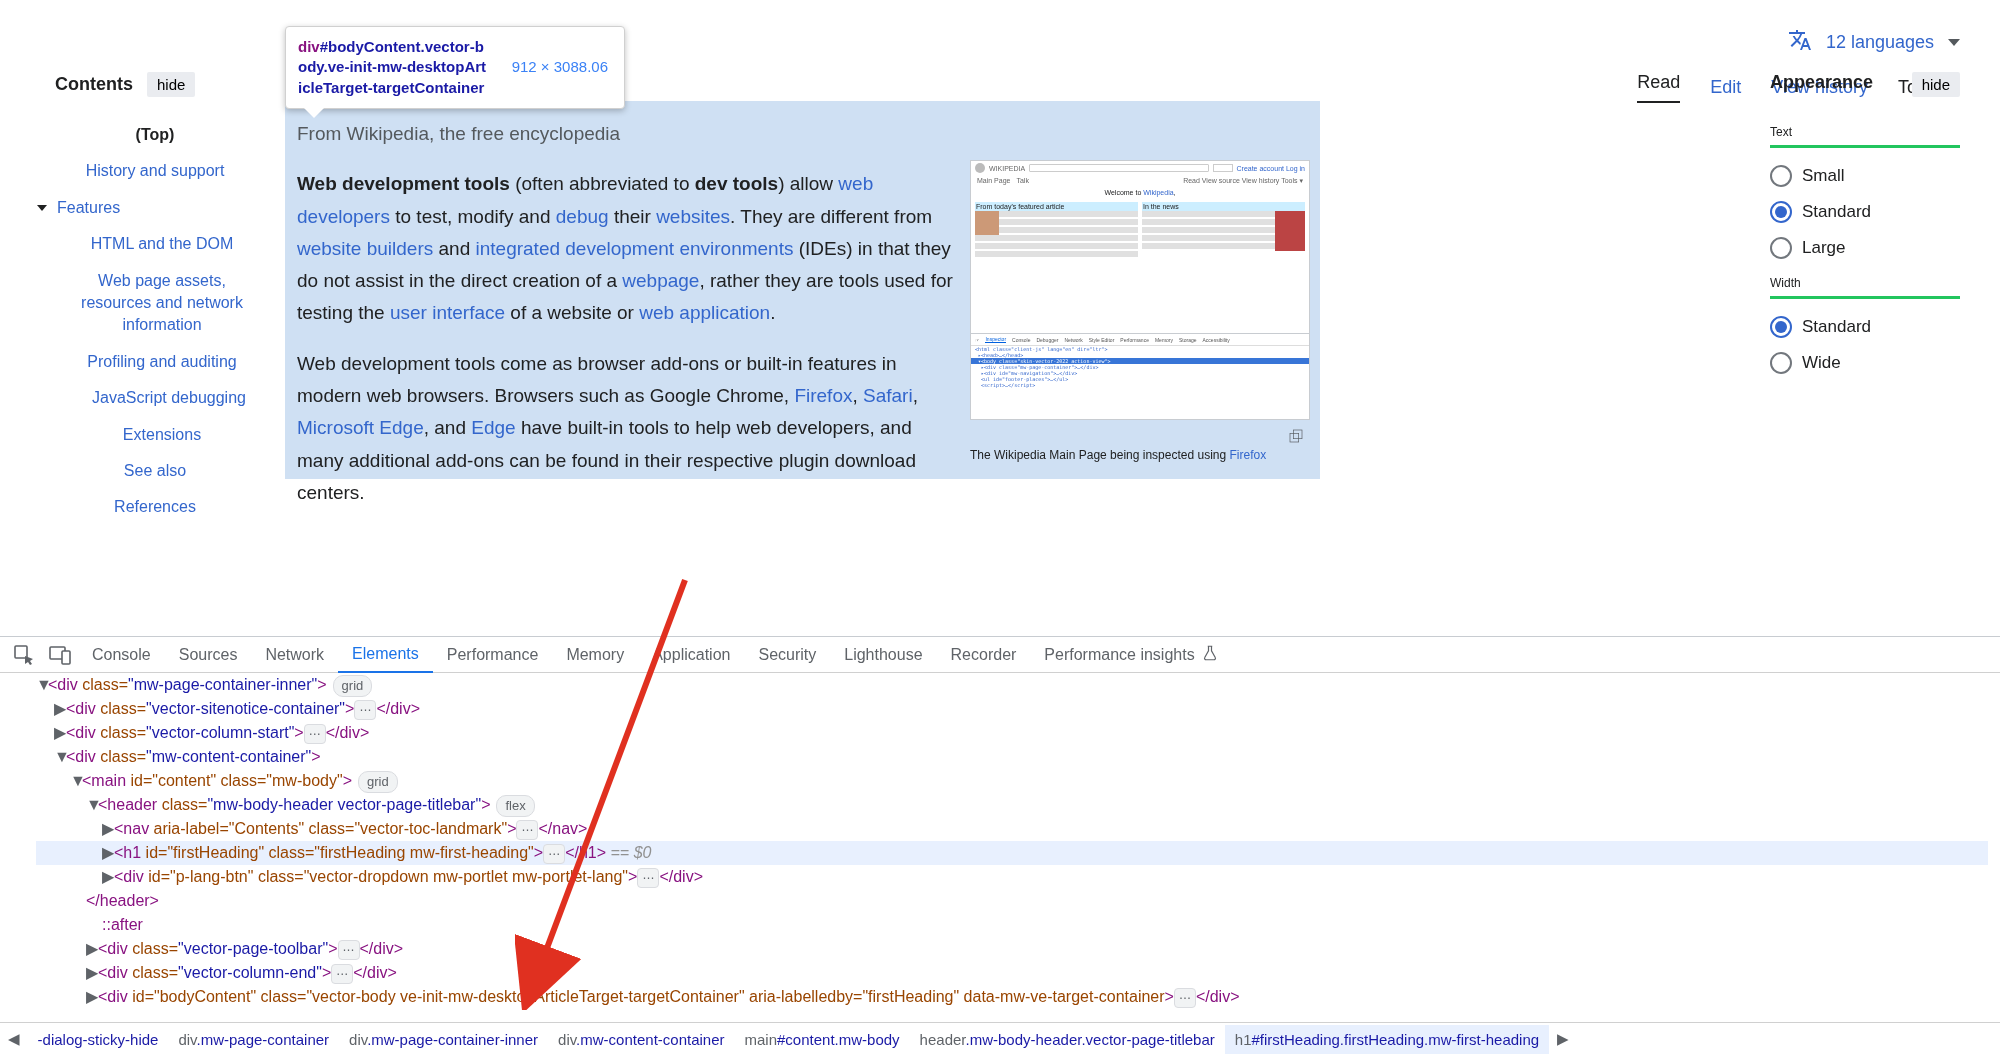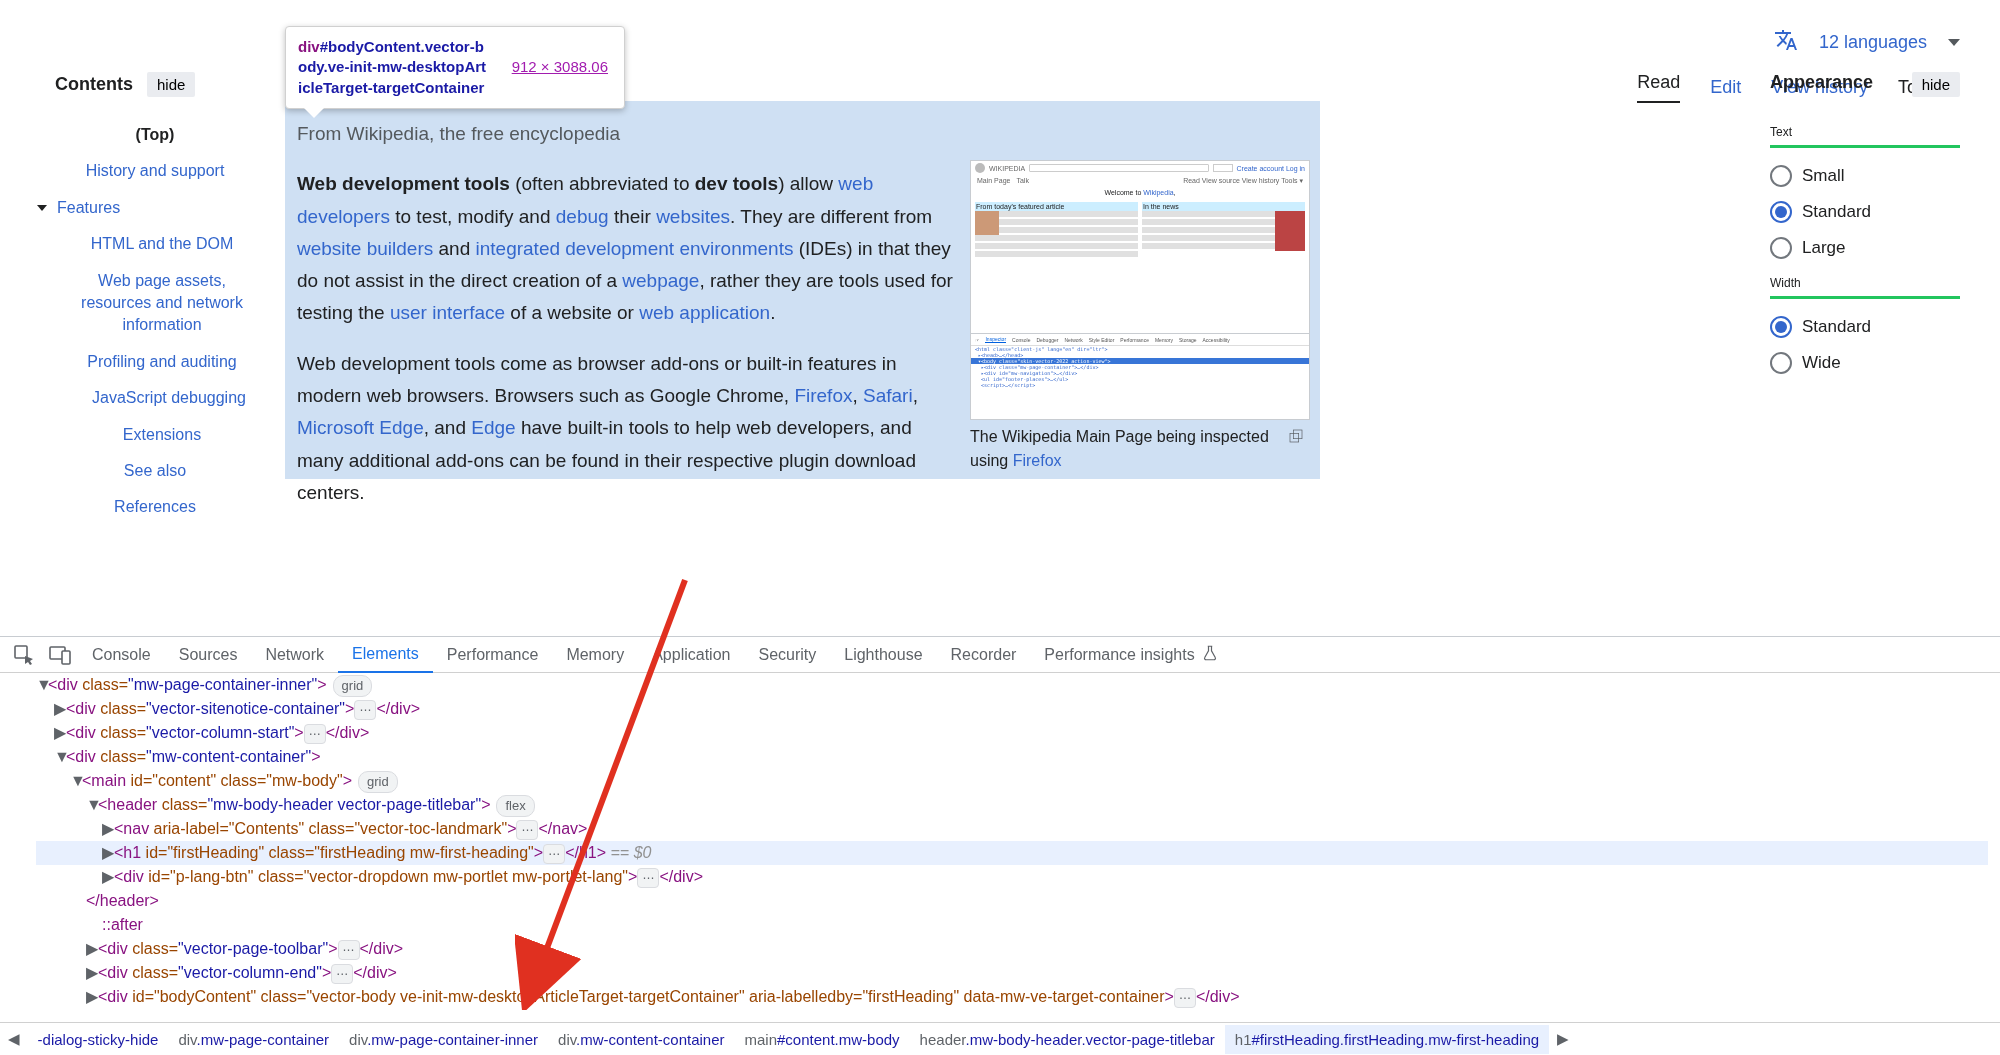--- a/index.html
+++ b/index.html
@@ -1,20 +1,20 @@
 <!DOCTYPE html>
 <html><head>
 <meta charset="utf-8">
 <style>
 * { margin:0; padding:0; box-sizing:border-box; font-family:-apple-system,BlinkMacSystemFont,"Segoe UI",Arial,sans-serif; }
 body { font-size:17px; color:#202122; overflow:hidden; width:2000px; height:1055px; position:relative; }
 a { color:#3366cc; text-decoration:none;text-align:center; }
 
 
-.topbar { position:absolute; top:28px; right:40px; display:flex; align-items:center; gap:21px; color:#3366cc; font-size:18px; }
+.topbar { position:absolute; top:28px; right:40px; display:flex; align-items:center; gap:14px; color:#3366cc; font-size:18px; }
 .lang-icon svg { width:24px; height:24px; fill:#3366cc; }
 .chev { width:0; height:0; border-left:6px solid transparent; border-right:6px solid transparent; border-top:7px solid #54595d; }
 
 
 .tabs { position:absolute; top:72px; right:40px; display:flex; align-items:center; gap:30px; font-size:18px; }
 .tabs .tab { color:#3366cc; cursor:pointer; }
 .tabs .tab.active { color:#202122; border-bottom:2px solid #202122; padding-bottom:8px; }
 .tools { display:flex; align-items:center; gap:8px; color:#202122; }
 
 
@@ -56,31 +56,31 @@
 .thumb .body { height:135px; display:flex; gap:4px; padding:4px; }
 .thumb .col { flex:1; }
 .thumb .hl { height:6px; background:#e0e0e0; margin-bottom:2px; }
 .thumb .img { width:24px; height:24px; background:#c97; float:left; margin-right:2px; }
 .thumb .img2 { width:30px; height:40px; background:#7aa; float:right; margin-left:2px; }
 .thumb .news .img2 { background:#b44; }
 .thumb .dev { height:107px; background:#fff; border-top:1px solid #c8ccd1; }
 .thumb .dev-tabs { height:12px; display:flex; gap:6px; padding:0 4px; font-size:5px; color:#555; border-bottom:1px solid #ddd; align-items:center; }
 .thumb .dev-line { padding:0 4px; font-family:monospace; font-size:5px; color:#36c; }
 .thumb .dev-sel { background:#3875d7; color:#fff; }
-.caption { font-size:16px; margin-top:5px; line-height:1.5; }
+.caption { font-size:12px; margin-top:26px; line-height:1.5; }
 .enlarge { position:absolute; right:6px; top:268px; }
 .enlarge svg { width:16px; height:16px; stroke:#54595d; fill:none; }
 
 
 .inspect-tip { position:absolute; left:285px; top:26px; background:#fff; border:1px solid #d0d0d0; border-radius:4px; box-shadow:0 2px 6px rgba(0,0,0,.25); padding:10px 16px 10px 12px; z-index:5; max-width:340px; font-size:15px; line-height:1.35; }
 .inspect-tip .row { display:flex; gap:24px; align-items:center; }
 .inspect-tip .sel { color:#881280; font-weight:600; word-break:break-all; }
 .inspect-tip .sel .tag { color:#881280; }
 .inspect-tip .sel .rest { color:#1a1aa6; }
-.inspect-tip .dim { color:#a21caf; white-space:nowrap;text-decoration:underline; }
+.inspect-tip .dim { color:#3b82f6; white-space:nowrap; }
 .inspect-tip::after { content:""; position:absolute; bottom:-10px; left:18px; border-left:10px solid transparent; border-right:10px solid transparent; border-top:10px solid #fff; }
 
 
 .devtools { position:absolute; left:0; top:636px; right:0; height:419px; background:#fff; border-top:1px solid #c8ccd1; font-size:16px; }
 .dt-tabs { display:flex; align-items:center; height:36px; border-bottom:1px solid #d0d0d0; padding:0 6px; gap:0; }
 .dt-tabs .ic { width:24px; height:24px; margin:0 6px; cursor:pointer; }
 .dt-tabs .ic svg { width:24px; height:24px; fill:none; stroke:#5f6368; stroke-width:1.6; }
 .dt-tabs .t { padding:8px 14px; color:#5f6368; cursor:pointer; }
 .dt-tabs .t.active { color:#1a73e8; border-bottom:2px solid #1a73e8; }
 .dt-tabs .perf-ins { display:flex; align-items:center; gap:6px; }

